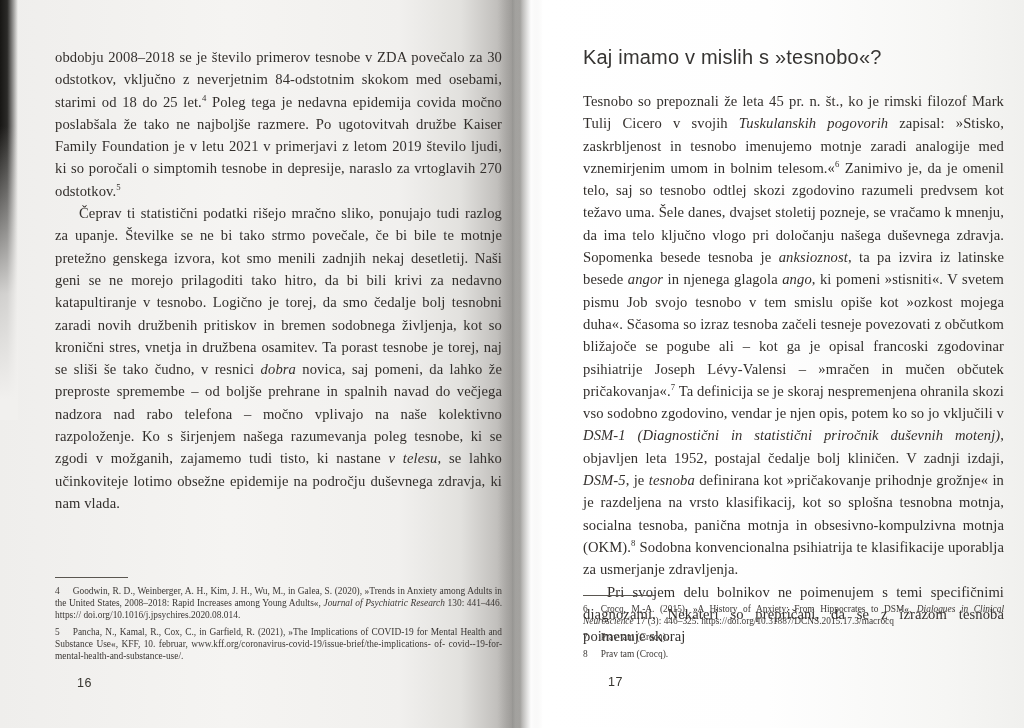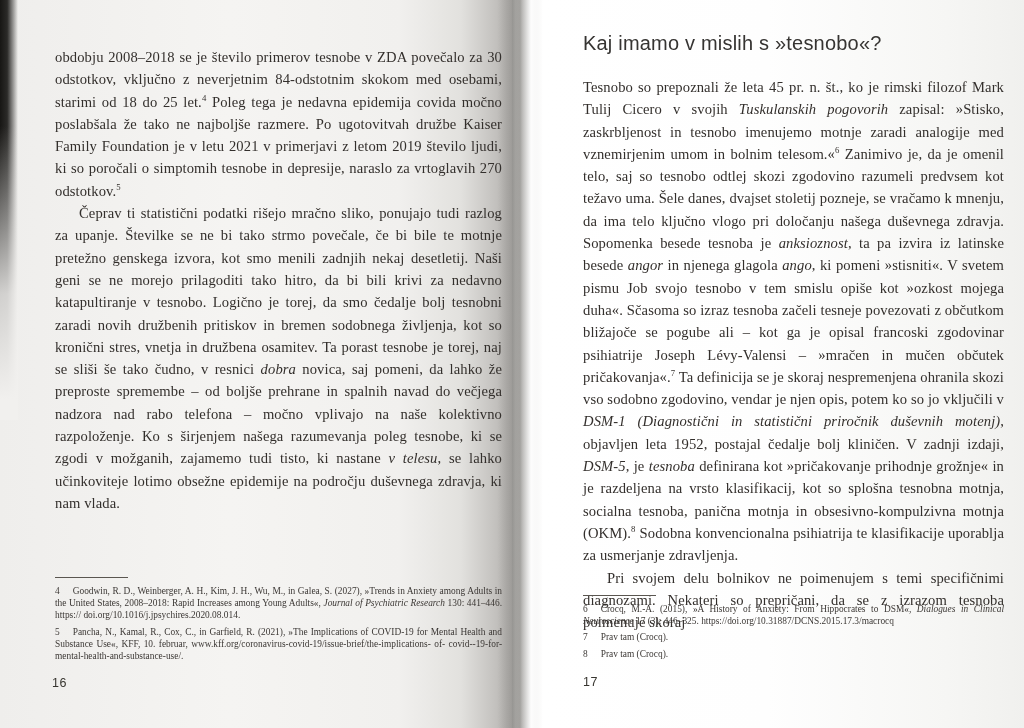--- a/index.html
+++ b/index.html
@@ -36,21 +36,21 @@
   }
   .gutter-shadow {
     position:absolute; left:498px; top:0; width:46px; height:728px;
     background:linear-gradient(to right,
       rgba(120,118,115,0) 0%, rgba(120,118,115,0.28) 38%,
       rgba(105,103,100,0.42) 48%, rgba(255,255,255,0.9) 72%,
       rgba(255,255,255,0) 100%);
   }
   
   .col-left  { position:absolute; left:55px;  top:46px; width:447px; }
-  .col-right { position:absolute; left:583px; top:26px; width:421px; }
+  .col-right { position:absolute; left:583px; top:40px; width:421px; }
   .para {
     margin:0; font-size:14.6px; line-height:22.3px;
     text-align:justify; letter-spacing:0.1px;
   }
   .para.indent { text-indent:24px; }
   sup { font-size:0.6em; line-height:0; vertical-align:super; }
   i { font-style:italic; }
   .chapter-title {
     margin:6px 0 21px 0;
     font-family:"Liberation Sans","DejaVu Sans",sans-serif;
@@ -62,21 +62,21 @@
   .fn-rule { width:73px; height:0; border-top:1.2px solid #5a5650; margin-bottom:7px; }
   .fn {
     margin:0 0 4px 0; font-size:9.4px; line-height:12.2px;
     text-align:justify; color:#3b3734;
   }
   .fn-num { padding-right:13px; }
   
   .pgnum {
     position:absolute;
     font-family:"Liberation Sans","DejaVu Sans",sans-serif;
-    font-size:12.5px; color:#37352f; letter-spacing:0.5px;
+    font-size:12.5px; color:#37352f; letter-spacing:0.5px;margin-left:25px;
   }
   .pgnum-left  { left:52px; top:676px; }
   .pgnum-right { left:583px; top:675px; width:402px; }
 </style>
 </head>
 <body>
 
 <div class="spread">
 
   <div class="page-left-surface"></div>
@@ -85,21 +85,21 @@
   <div class="left-edge-shadow"></div>
   <div class="left-edge-fade"></div>
 
   <div class="col-left">
     <p class="para"><span>obdobju 2008–2018 se je število primerov tesnobe v ZDA povečalo za 30 odstotkov, vključno z neverjetnim 84-odstotnim skokom med osebami, starimi od 18 do 25 let.</span><sup>4</sup><span> Poleg tega je nedavna epidemija covida močno poslabšala že tako ne najboljše razmere. Po ugotovitvah družbe Kaiser Family Foundation je v letu 2021 v primerjavi z letom 2019 število ljudi, ki so poročali o simptomih tesnobe in depresije, naraslo za vrtoglavih 270 odstotkov.</span><sup>5</sup></p>
     <p class="para indent"><span>Čeprav ti statistični podatki rišejo mračno sliko, ponujajo tudi razlog za upanje. Številke se ne bi tako strmo povečale, če bi bile te motnje pretežno genskega izvora, kot smo menili zadnjih nekaj desetletij. Naši geni se ne morejo prilagoditi tako hitro, da bi bili krivi za nedavno katapultiranje v tesnobo. Logično je torej, da smo čedalje bolj tesnobni zaradi novih družbenih pritiskov in bremen sodobnega življenja, kot so kronični stres, vnetja in družbena osamitev. Ta porast tesnobe je torej, naj se sliši še tako čudno, v resnici </span><i>dobra</i><span> novica, saj pomeni, da lahko že preproste spremembe – od boljše prehrane in spalnih navad do večjega nadzora nad rabo telefona – močno vplivajo na naše kolektivno razpoloženje. Ko s širjenjem našega razumevanja poleg tesnobe, ki se zgodi v možganih, zajamemo tudi tisto, ki nastane </span><i>v telesu</i><span>, se lahko učinkoviteje lotimo obsežne epidemije na področju duševnega zdravja, ki nam vlada.</span></p>
   </div>
 
   <div class="fn-block-left">
     <div class="fn-rule"></div>
-    <p class="fn"><span class="fn-num">4</span><span><span>Goodwin, R. D., Weinberger, A. H., Kim, J. H., Wu, M., in Galea, S. (2027), »Trends in Anxiety among Adults in the United States, 2008–2018: Rapid Increases among Young Adults«, </span><i>Journal of Psychiatric Research</i><span> 130: 441–446. https:// doi.org/10.1016/j.jpsychires.2020.08.014.</span></span></p>
+    <p class="fn"><span class="fn-num">4</span><span><span>Goodwin, R. D., Weinberger, A. H., Kim, J. H., Wu, M., in Galea, S. (2020), »Trends in Anxiety among Adults in the United States, 2008–2018: Rapid Increases among Young Adults«, </span><i>Journal of Psychiatric Research</i><span> 130: 441–446. https:// doi.org/10.1016/j.jpsychires.2020.08.014.</span></span></p>
     <p class="fn"><span class="fn-num">5</span><span><span>Pancha, N., Kamal, R., Cox, C., in Garfield, R. (2021), »The Implications of COVID-19 for Mental Health and Substance Use«, KFF, 10. februar, www.kff.org/coronavirus-covid-19/issue-brief/the-implications- of- covid--19-for-mental-health-and-substance-use/.</span></span></p>
   </div>
 
   <div class="pgnum pgnum-left">16</div>
 
   <div class="col-right">
     <h1 class="chapter-title">Kaj imamo v mislih s »tesnobo«?</h1>
     <p class="para"><span>Tesnobo so prepoznali že leta 45 pr. n. št., ko je rimski filozof Mark Tulij Cicero v svojih </span><i>Tuskulanskih pogovorih</i><span> zapisal: »Stisko, zaskrbljenost in tesnobo imenujemo motnje zaradi analogije med vznemirjenim umom in bolnim telesom.«</span><sup>6</sup><span> Zanimivo je, da je omenil telo, saj so tesnobo odtlej skozi zgodovino razumeli predvsem kot težavo uma. Šele danes, dvajset stoletij pozneje, se vračamo k mnenju, da ima telo ključno vlogo pri določanju našega duševnega zdravja. Sopomenka besede tesnoba je </span><i>anksioznost</i><span>, ta pa izvira iz latinske besede </span><i>angor</i><span> in njenega glagola </span><i>ango</i><span>, ki pomeni »stisniti«. V svetem pismu Job svojo tesnobo v tem smislu opiše kot »ozkost mojega duha«. Sčasoma so izraz tesnoba začeli tesneje povezovati z občutkom bližajoče se pogube ali – kot ga je opisal francoski zgodovinar psihiatrije Joseph Lévy-Valensi – »mračen in mučen občutek pričakovanja«.</span><sup>7</sup><span> Ta definicija se je skoraj nespremenjena ohranila skozi vso sodobno zgodovino, vendar je njen opis, potem ko so jo vključili v </span><i>DSM-1 (Diagnostični in statistični priročnik duševnih motenj)</i><span>, objavljen leta 1952, postajal čedalje bolj kliničen. V zadnji izdaji, </span><i>DSM-5</i><span>, je </span><i>tesnoba</i><span> definirana kot »pričakovanje prihodnje grožnje« in je razdeljena na vrsto klasifikacij, kot so splošna tesnobna motnja, socialna tesnoba, panična motnja in obsesivno-kompulzivna motnja (OKM).</span><sup>8</sup><span> Sodobna konvencionalna psihiatrija te klasifikacije uporablja za usmerjanje zdravljenja.</span></p>
     <p class="para indent"><span>Pri svojem delu bolnikov ne poimenujem s temi specifičnimi diagnozami. Nekateri so prepričani, da se z izrazom tesnoba poimenuje skoraj</span></p>
   </div>

